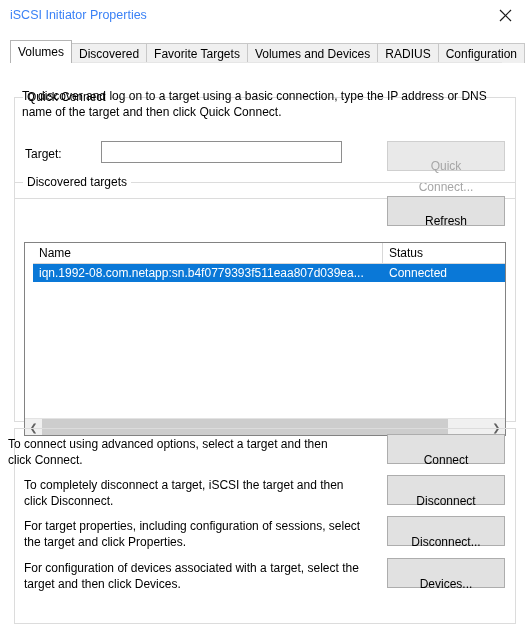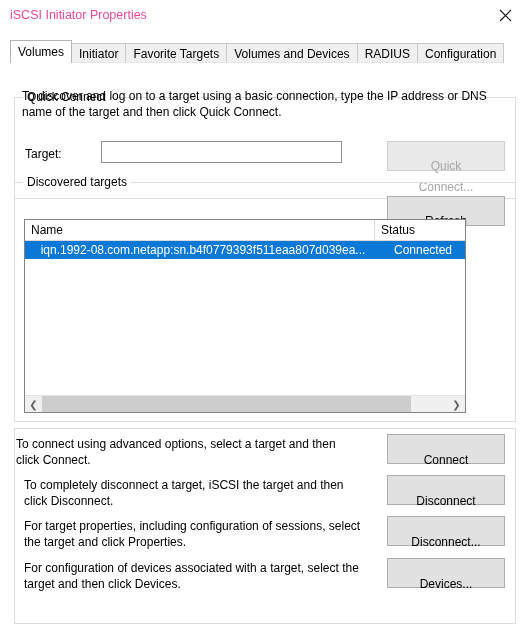--- a/index.html
+++ b/index.html
@@ -31,21 +31,21 @@
     left: 0; top: 0;
     width: 529px;
     height: 32px;
     background: #ffffff;
   }
   #title-text {
     position: absolute;
     left: 10px;
     top: 8px;
     font-size: 12.5px;
-    color: #ec4899;
+    color: #3b82f6;
     white-space: nowrap;
   }
   #close-btn {
     position: absolute;
     right: 2px;
     top: 0;
     width: 44px;
     height: 30px;
     display: flex;
     align-items: center;
@@ -229,27 +229,28 @@
     top: 558px;
     width: 118px;
     height: 24px;
     line-height: 22px;
   }
 
   
   #listview {
     position: absolute;
     left: 24px;
-    top: 219px;
-    width: 442px;
+    top: 242px;
+    width: 482px;
     height: 194px;
     border: 1px solid #828282;
     background: #ffffff;
     box-sizing: border-box;
     overflow: hidden;
+    padding-left: 8px;
   }
   #list-header {
     display: flex;
     height: 21px;
     background: #ffffff;
     border-bottom: 1px solid #d8d8d8;
     box-sizing: border-box;
   }
   .col-head {
     font-size: 12px;
@@ -325,21 +326,21 @@
     position: absolute;
     left: 0;
     top: 0;
     height: 17px;
     width: 91%;
     background: #cdcdcd;
   }
 
   
   #txt-connect {
-    left: 16px;
+    left: 8px;
     top: 436px;
     width: 345px;
   }
   #txt-disconnect {
     left: 24px;
     top: 477px;
     width: 345px;
   }
   #txt-properties {
     left: 24px;
@@ -367,21 +368,21 @@
         </svg>
       </span>
     </div>
   </div>
 
   <div id="tabstrip">
     <div class="tab selected">
       <span>Volumes</span>
     </div>
     <div class="tab">
-      <span>Initiator</span>
+      <span>Discovered</span>
     </div>
     <div class="tab">
       <span>Favorite Targets</span>
     </div>
     <div class="tab">
       <span>Volumes and Devices</span>
     </div>
     <div class="tab">
       <span>RADIUS</span>
     </div>
@@ -407,21 +408,21 @@
   </div>
 
   <button class="btn" id="btn-refresh">Refresh</button>
 
   <div id="listview">
     <div id="list-header">
       <div class="col-head name">Name</div>
       <div class="col-head status">Status</div>
     </div>
     <div id="list-body">
-      <div class="list-row selected" style="background: rgb(10, 120, 215); text-align: center;">
+      <div class="list-row selected" style="background: rgb(10, 120, 215);">
         <div class="cell name">iqn.1992-08.com.netapp:sn.b4f0779393f511eaa807d039ea...</div>
         <div class="cell status">Connected</div>
       </div>
     </div>
     <div id="hscroll">
       <div class="sb-arrow">❮</div>
       <div id="sb-track">
         <div id="sb-thumb" style="width: 91%;"></div>
       </div>
       <div class="sb-arrow">❯</div>

